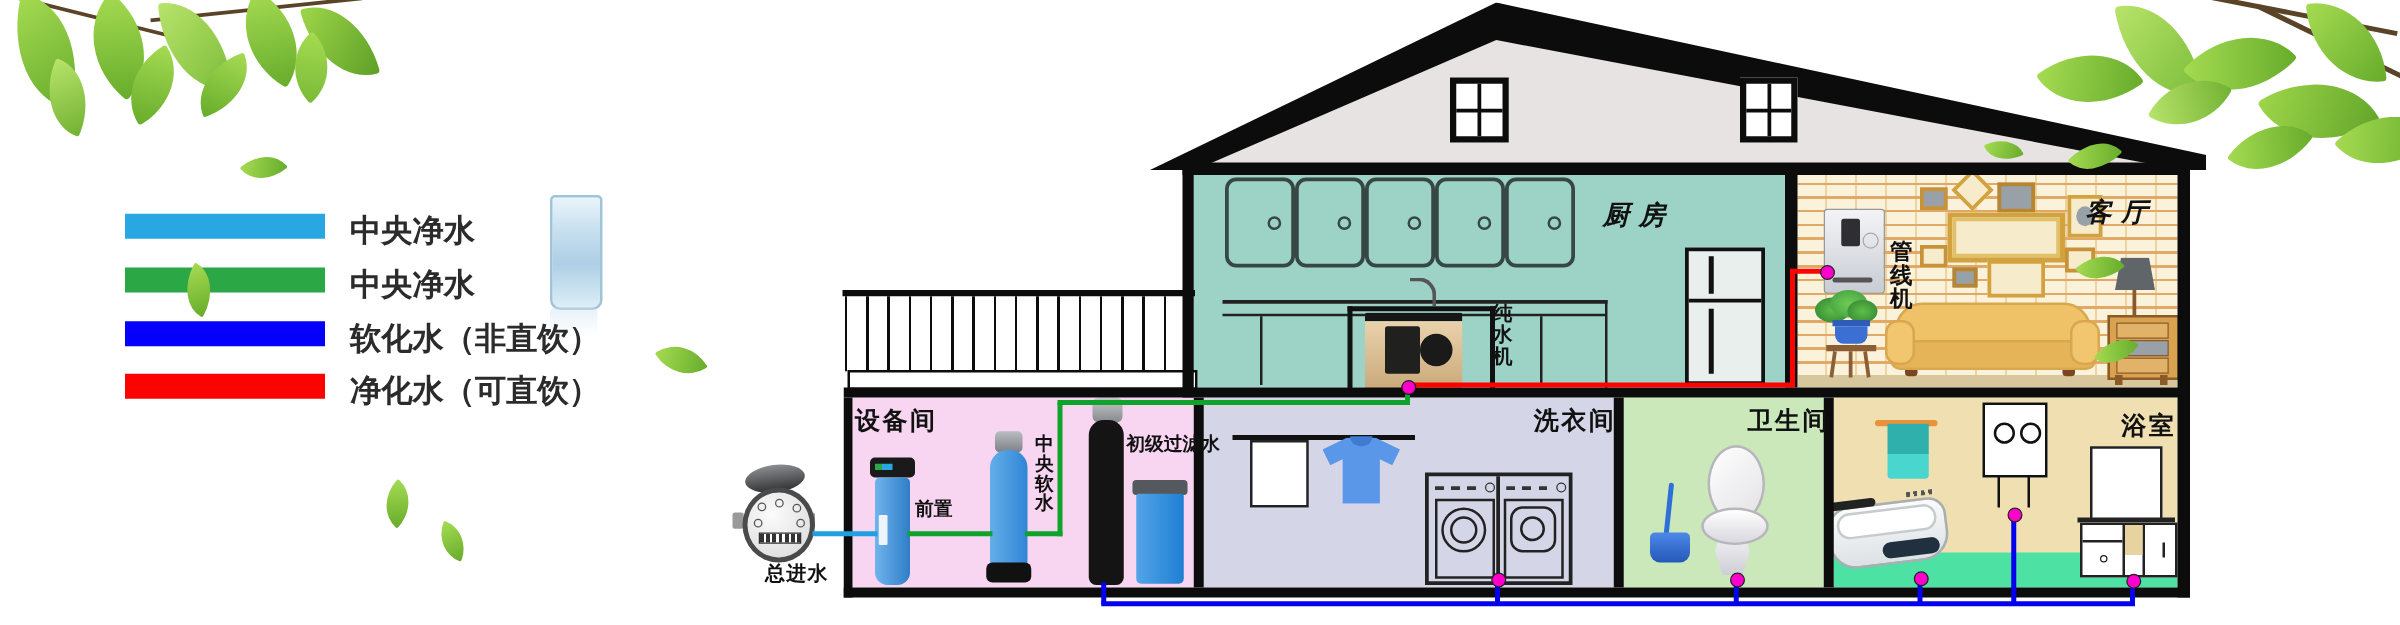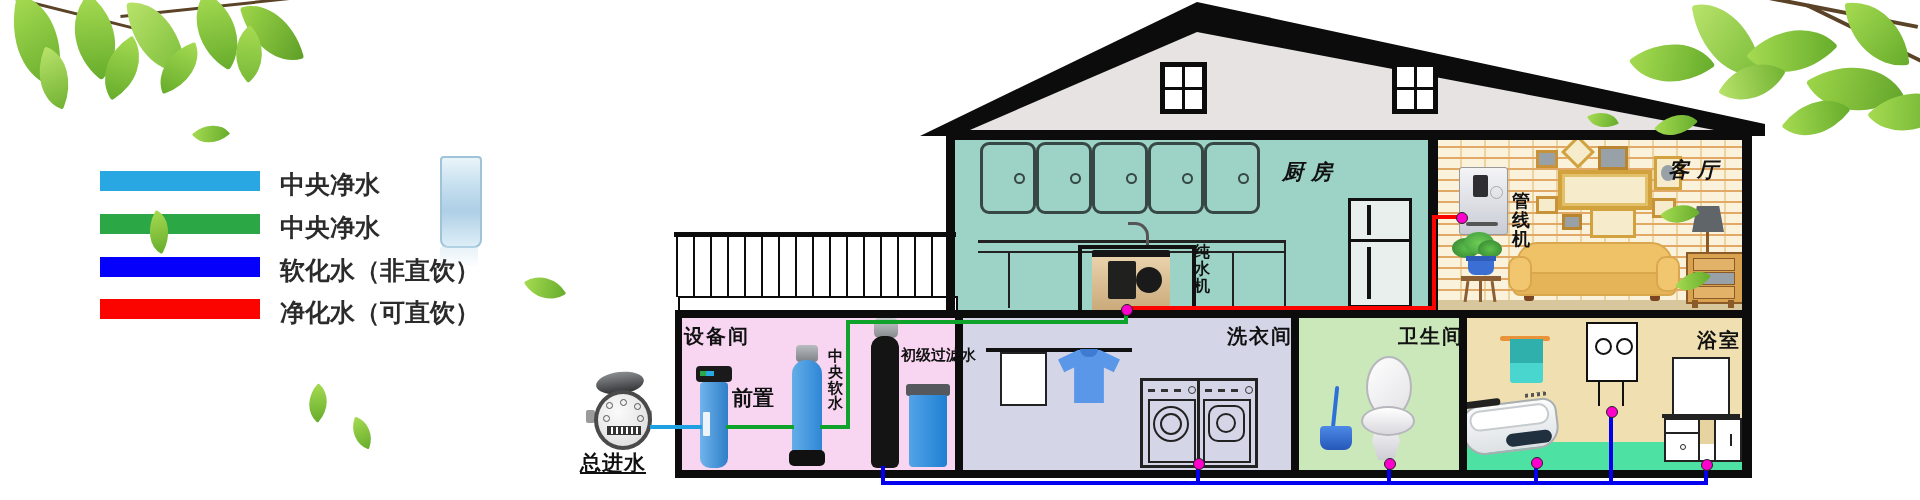--- a/index.html
+++ b/index.html
@@ -194,21 +194,21 @@
   </div>
   <div class="abs" style="left:1692px;top:300px;width:6px;height:8px;background:#8a5a28;z-index:6;"></div>
   <div class="abs" style="left:1728px;top:300px;width:6px;height:8px;background:#8a5a28;z-index:6;"></div>
 
   <div class="lbl" style="left:684px;top:323px;font-size:20px;letter-spacing:2px;">设备间</div>
 
   <div class="abs" style="left:696px;top:366px;width:36px;height:16px;background:#1a1a1a;border-radius:4px;z-index:7;"></div>
   <div class="abs" style="left:700px;top:371px;width:14px;height:5px;background:linear-gradient(90deg,#2BA845 0 40%,#29A7E3 40%);z-index:8;"></div>
   <div class="abs" style="left:700px;top:382px;width:28px;height:86px;background:linear-gradient(90deg,#6FB4EC,#2F7EC8);border-radius:4px 4px 10px 10px;z-index:7;"></div>
   <div class="abs" style="left:703px;top:412px;width:7px;height:24px;background:#EDF3F8;border-radius:1px;z-index:8;"></div>
-  <div class="lbl" style="left:732px;top:384px;font-size:21px;">前置</div>
+  <div class="lbl" style="left:732px;top:398px;font-size:15px;">前置</div>
 
   <div class="abs" style="left:796px;top:345px;width:22px;height:17px;background:linear-gradient(180deg,#B9BDC1,#7d8185);border-radius:4px;z-index:7;"></div>
   <div class="abs" style="left:792px;top:360px;width:30px;height:96px;background:linear-gradient(90deg,#64AEE8,#2F86D6);border-radius:14px 14px 6px 6px;z-index:7;"></div>
   <div class="abs" style="left:789px;top:450px;width:36px;height:16px;background:#111;border-radius:5px;z-index:7;"></div>
   <div class="vlbl" style="left:828px;top:348px;width:16px;font-size:15px;">中央软水</div>
 
   <div class="abs" style="left:874px;top:318px;width:24px;height:20px;background:linear-gradient(180deg,#C6CACD,#86898c);border-radius:5px;z-index:7;"></div>
   <div class="abs" style="left:871px;top:336px;width:28px;height:132px;background:#141414;border-radius:12px 12px 6px 6px;z-index:7;"></div>
   <div class="lbl" style="left:901px;top:346px;font-size:15px;">初级过滤水</div>
 
@@ -277,21 +277,21 @@
   <div class="abs" style="left:594px;top:390px;width:50px;height:52px;background:radial-gradient(circle at 40% 35%,#fbfbfb,#d8d8d8);border:4px solid #4a4a4a;border-radius:50%;z-index:7;">
     <div class="abs" style="left:8px;top:8px;width:5px;height:5px;border:1.5px solid #555;border-radius:50%;"></div>
     <div class="abs" style="left:22px;top:5px;width:5px;height:5px;border:1.5px solid #555;border-radius:50%;"></div>
     <div class="abs" style="left:36px;top:9px;width:5px;height:5px;border:1.5px solid #555;border-radius:50%;"></div>
     <div class="abs" style="left:5px;top:21px;width:5px;height:5px;border:1.5px solid #555;border-radius:50%;"></div>
     <div class="abs" style="left:39px;top:21px;width:5px;height:5px;border:1.5px solid #555;border-radius:50%;"></div>
     <div class="abs" style="left:9px;top:32px;width:32px;height:7px;background:repeating-linear-gradient(90deg,#333 0 3px,#fff 3px 5px);border:1px solid #333;"></div>
   </div>
   <div class="abs" style="left:586px;top:410px;width:9px;height:13px;background:#9a9a9a;border-radius:2px;z-index:6;"></div>
   <div class="abs" style="left:643px;top:410px;width:9px;height:13px;background:#9a9a9a;border-radius:2px;z-index:6;"></div>
-  <div class="lbl" style="left:580px;top:449px;font-size:21px;letter-spacing:1px;text-decoration:underline;">总进水</div>
+  <div class="lbl" style="left:612px;top:449px;font-size:16px;letter-spacing:1px;">总进水</div>
 
   <div class="pipe" style="left:650px;top:425px;width:52px;height:4px;background:#1FA0E0;"></div>
 
   <div class="pipe" style="left:726px;top:425px;width:68px;height:4px;background:#0FA32B;"></div>
   <div class="pipe" style="left:820px;top:425px;width:30px;height:4px;background:#0FA32B;"></div>
   <div class="pipe" style="left:846px;top:322px;width:4px;height:107px;background:#0FA32B;"></div>
   <div class="pipe" style="left:846px;top:320px;width:282px;height:4px;background:#0FA32B;"></div>
   <div class="pipe" style="left:1124px;top:310px;width:4px;height:14px;background:#0FA32B;"></div>
 
   <div class="pipe" style="left:1128px;top:306px;width:306px;height:4px;background:#FB0400;"></div>

